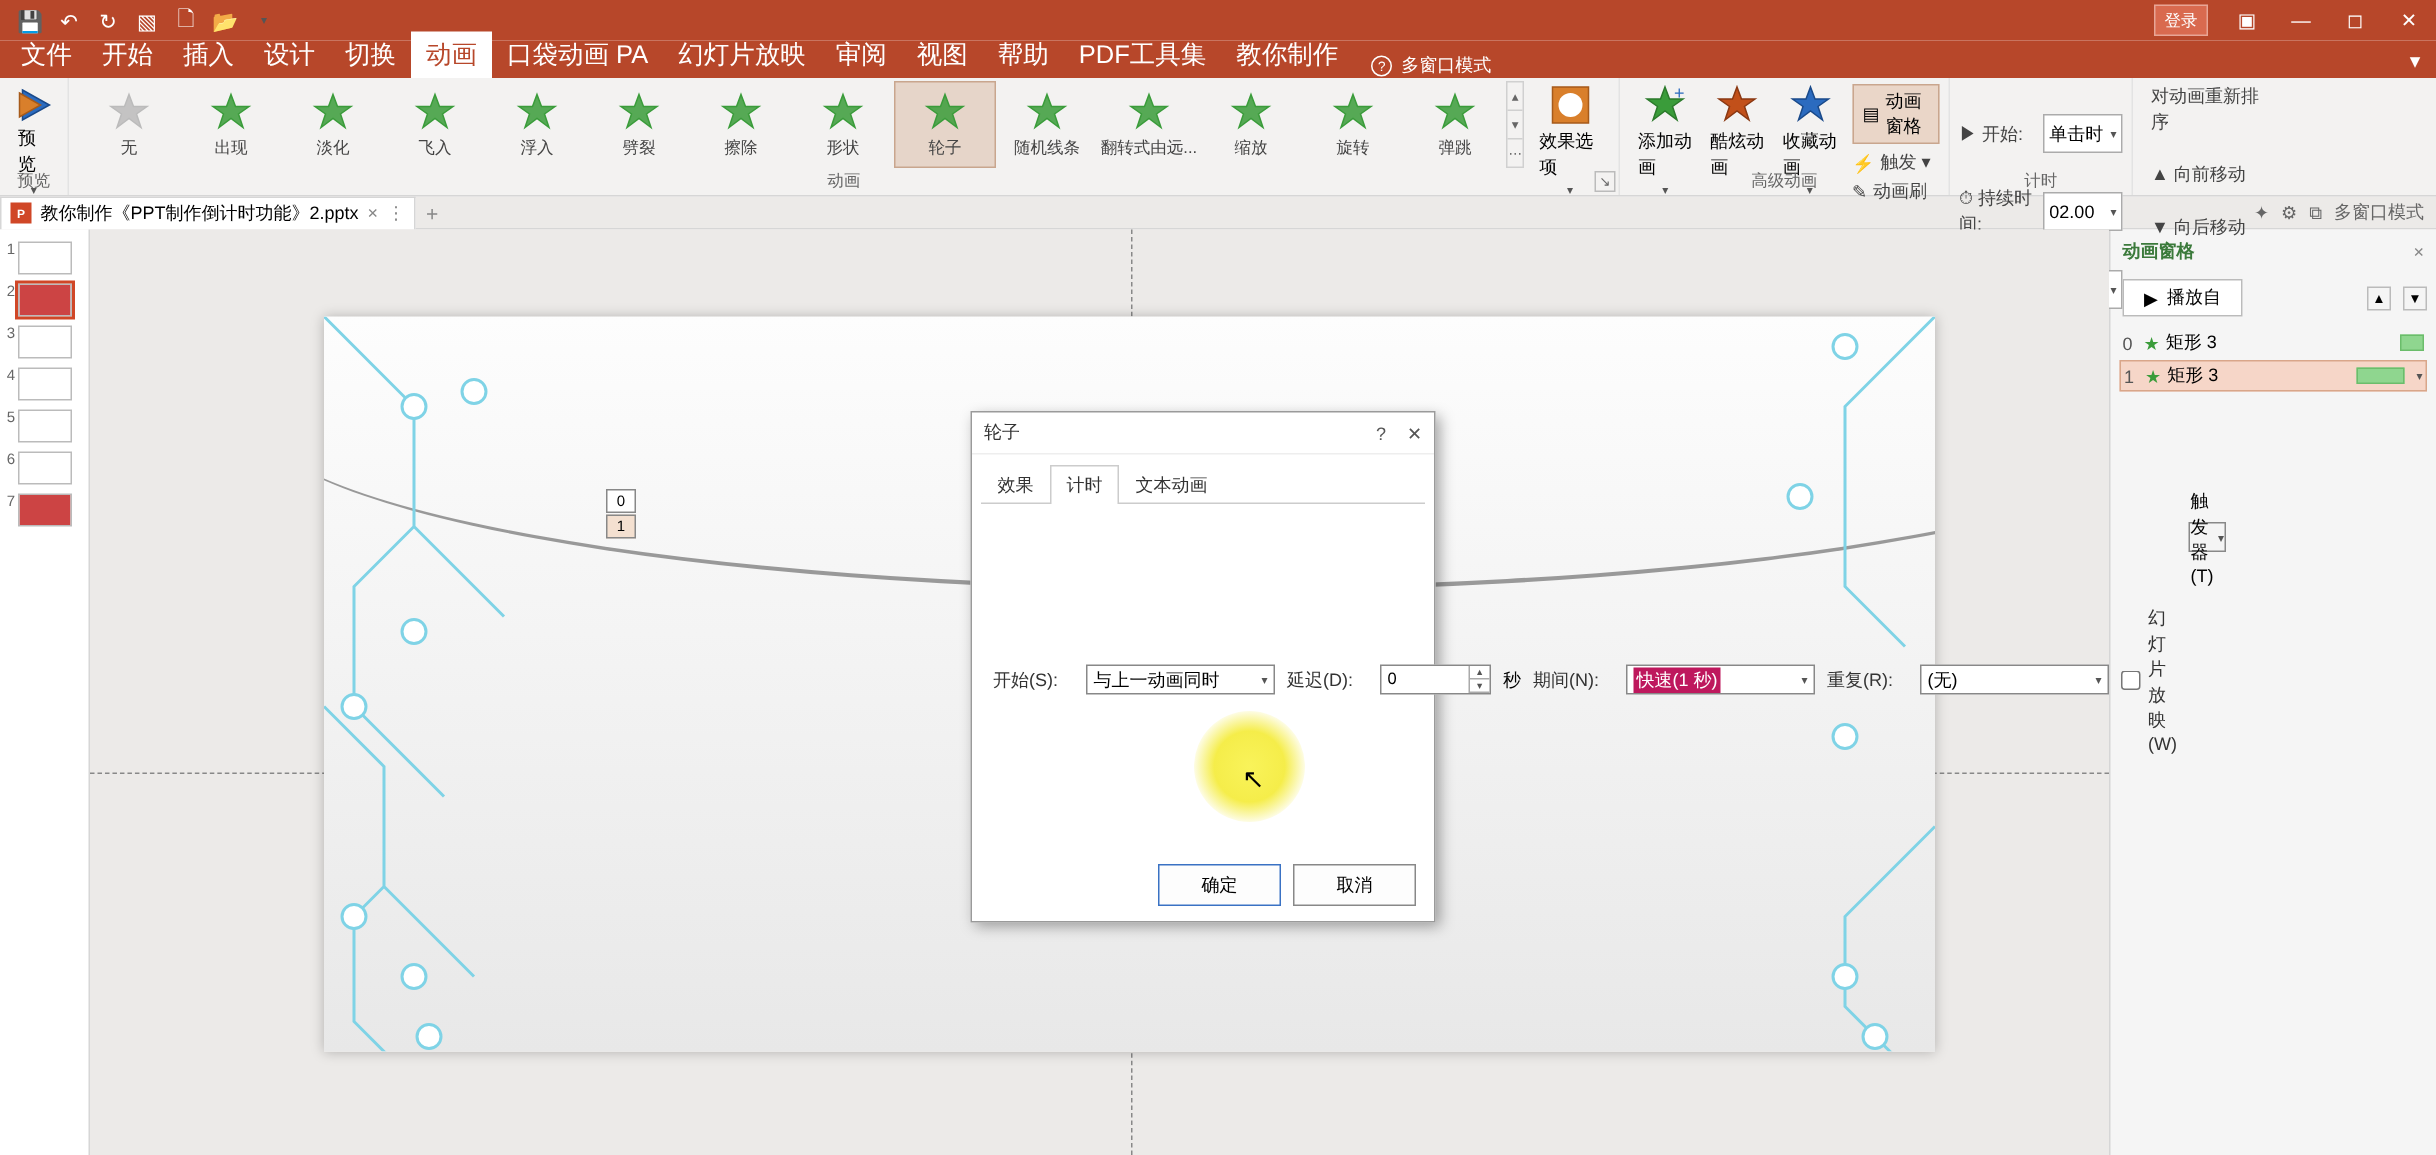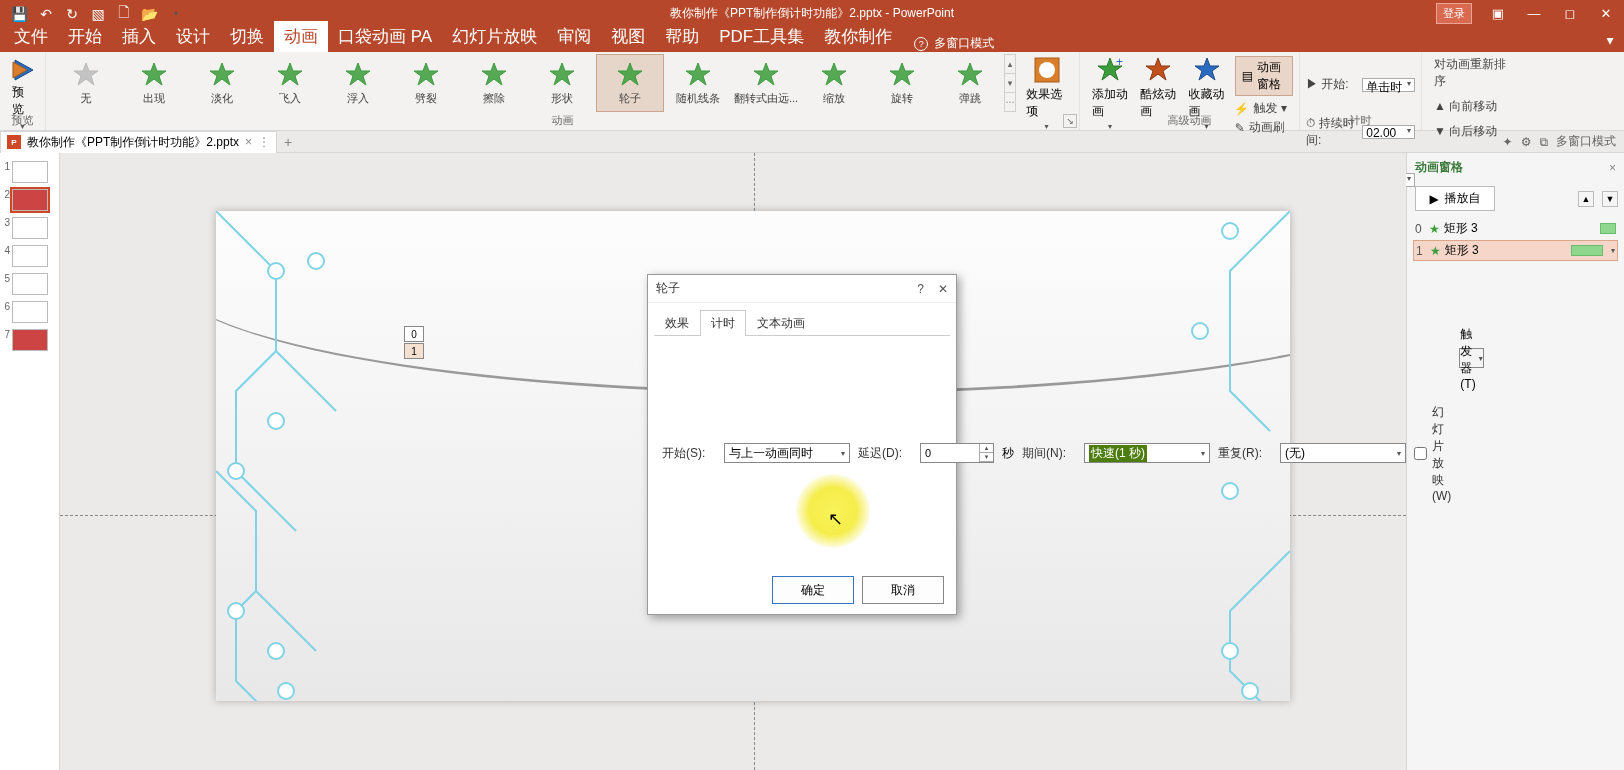--- a/index.html
+++ b/index.html
@@ -36,22 +36,22 @@
 .anim-name { font-size:11px; color:#444; }
 .gallery-btns { width:14px; display:flex; flex-direction:column; border:1px solid #d0d0d0; }
 .gallery-btns div { flex:1; display:flex; align-items:center; justify-content:center; font-size:9px; color:#666; border-bottom:1px solid #d0d0d0; }
 .gallery-btns div:last-child { border-bottom:none; }
 .vbtn { display:flex; flex-direction:column; align-items:center; gap:2px; padding:2px 6px; }
 .vbtn-ico { width:28px; height:28px; }
 .vbtn-ico svg { width:28px; height:28px; }
 .timing-grid { display:flex; flex-direction:column; gap:2px; padding-top:2px; font-size:11px; }
 .timing-row { display:flex; align-items:center; gap:4px;margin-top:20px; }
 .timing-row .lbl { width:56px; color:#444; }
-.timing-row .combo { width:56px; height:14px; border:1px solid #ababab; background:#fff; font-size:10px; padding:0 3px; display:flex; align-items:flex-start; justify-content:space-between; }
-.reorder-col { display:flex; flex-direction:column; gap:8px; padding:2px 6px; font-size:11px; color:#444; }
+.timing-row .combo { width:56px; height:26px; border:1px solid #ababab; background:#fff; font-size:10px; padding:0 3px; display:flex; align-items:center; justify-content:space-between; }
+.reorder-col { display:flex; flex-direction:column; gap:18px; padding:2px 6px; font-size:11px; color:#444; }
 .pane-btn { background:#ead6c8; border:1px solid #c9a68e; padding:2px 6px; font-size:11px; display:flex; align-items:center; gap:4px; margin-bottom:2px; }
 .dlg-launch { position:absolute; right:2px; bottom:2px; width:14px; height:14px; border:1px solid #bbb; font-size:9px; color:#666; display:flex; align-items:center; justify-content:center; }
 
 
 .doctabs { height:22px; background:#eceae8; border-bottom:1px solid #d6d6d6; display:flex; align-items:center; }
 .doctab { height:22px; background:#fff; border:1px solid #d6d6d6; border-bottom:none; display:flex; align-items:center; padding:0 6px; gap:6px; font-size:11px; }
 .doctab .pp-ico { width:14px; height:14px; background:#d04727; color:#fff; font-size:8px; display:flex; align-items:center; justify-content:center; font-weight:bold; }
 .doctabs-right { margin-left:auto; display:flex; align-items:center; gap:8px; padding-right:8px; color:#666; font-size:11px; }
 .plus-tab { width:22px; height:22px; display:flex; align-items:center; justify-content:center; color:#888; font-size:14px; }
 
@@ -90,21 +90,21 @@
 .overlay { position:absolute; left:647px; top:274px; width:310px; background:#fff; border:1px solid #9a9a9a; box-shadow:3px 3px 9px rgba(0,0,0,.35); }
 .dlg-title { height:28px; display:flex; align-items:center; padding:0 8px; font-size:12px; color:#333; border-bottom:1px solid #eee; }
 .dlg-title .x { margin-left:auto; display:flex; gap:14px; color:#555; font-size:13px; }
 .dlg-tabs { display:flex; border-bottom:1px solid #ccc; margin:6px 6px 0 6px; }
 .dtab { padding:4px 10px; font-size:12px; color:#333; border:1px solid transparent; border-bottom:none; position:relative; top:1px; }
 .dtab.active { border-color:#ccc; background:#fff; }
 .dlg-body { padding:12px 14px 8px 14px; display:flex; flex-direction:row; gap:8px; height:230px; }
 .form-row { display:flex; align-items:center; gap:8px; font-size:12px; }
 .form-row .flabel { width:54px; color:#333; }
 .form-row .fcombo { width:126px; height:20px; border:1px solid #888; background:#fff; font-size:11px; padding:0 4px; display:flex; align-items:center; justify-content:space-between; }
-.form-row .fcombo.sel span:first-child { background:#4d7c0f; color:#fff; padding:0 2px;text-align:right; }
+.form-row .fcombo.sel span:first-child { background:#be185d; color:#fff; padding:0 2px;text-align:right; }
 .form-row .fspin { width:74px; height:20px; border:1px solid #888; background:#fff; display:flex; align-items:center; }
 .form-row .fspin span:first-child { flex:1; padding:0 4px; font-size:11px; }
 .form-row .fspin .spinbtns { width:14px; display:flex; flex-direction:column; border-left:1px solid #aaa; }
 .form-row .fspin .spinbtns div { height:9px; font-size:7px; display:flex; align-items:center; justify-content:center; color:#555; border-bottom:1px solid #aaa; }
 .chk-row { display:flex; align-items:center; gap:5px; font-size:12px; color:#333; }
 .trig-btn { width:60px; height:20px; border:1px solid #888; background:#f4f4f4; font-size:11px; display:flex; align-items:center; justify-content:center; gap:3px; }
 .dlg-btns { display:flex; justify-content:flex-end; gap:8px; padding:10px 12px; }
 .dlg-btn { width:82px; height:28px; border:1px solid #888; background:#fdfdfd; font-size:12px; display:flex; align-items:center; justify-content:center; }
 .dlg-btn.primary { border:1.5px solid #3a72c4; }
 
@@ -120,21 +120,20 @@
 <div class="titlebar">
   <div class="qat">
     <div class="qat-ico">💾</div>
     <div class="qat-ico">↶</div>
     <div class="qat-ico">↻</div>
     <div class="qat-ico">▧</div>
     <div class="qat-ico">🗋</div>
     <div class="qat-ico">📂</div>
     <div class="qat-ico caret">▾</div>
   </div>
-  <div class="title-center">教你制作《PPT制作倒计时功能》2.pptx - PowerPoint</div>
   <div class="win-ctrls">
     <div class="login-btn">登录</div>
     <div class="win-btn">▣</div>
     <div class="win-btn">—</div>
     <div class="win-btn">◻</div>
     <div class="win-btn">✕</div>
   </div>
 </div>
 
 <div class="menubar">

